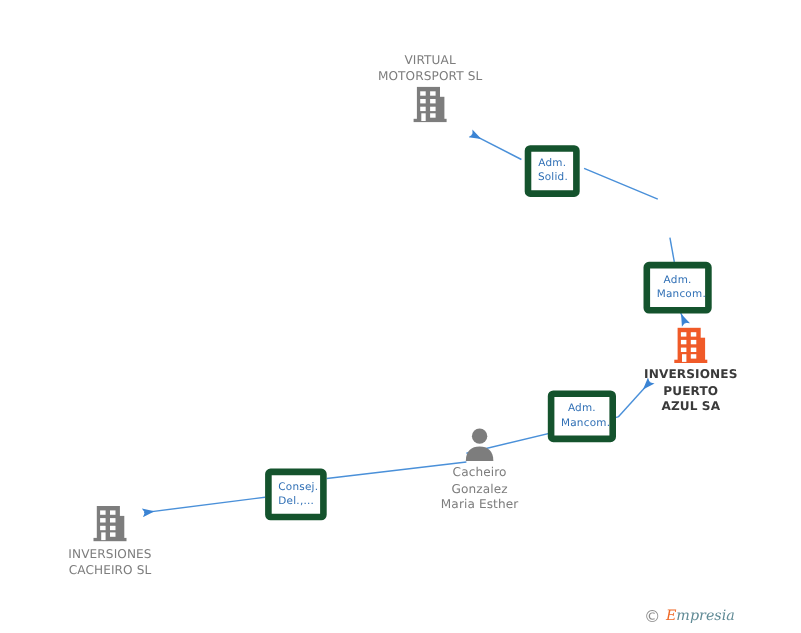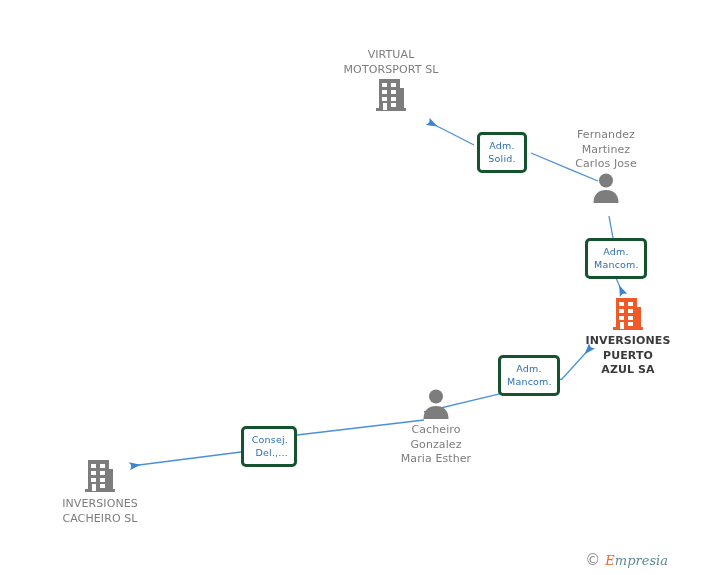--- a/index.html
+++ b/index.html
@@ -59,21 +59,21 @@
   .person-ico {
     width: 30px;
     height: 32px;
     display: block;
     margin: 0 auto;
   }
 
   
   .rel {
     position: absolute;
-    border: 3px solid #14532d;
+    border: 6px solid #14532d;
     border-radius: 5px;
     background: #ffffff;
     color: #2f6fb5;
     font-size: 9.5px;
     line-height: 13px;
     text-align: center;
     padding: 4px 6px 5px 6px;
     white-space: pre-line;
     letter-spacing: .2px;
     box-sizing: border-box;
@@ -145,29 +145,20 @@
       <rect x="17" y="6" width="5" height="4" fill="#ffffff"></rect>
       <rect x="8" y="13" width="5" height="4" fill="#ffffff"></rect>
       <rect x="17" y="13" width="5" height="4" fill="#ffffff"></rect>
       <rect x="8" y="20" width="5" height="4" fill="#ffffff"></rect>
       <rect x="17" y="20" width="5" height="4" fill="#ffffff"></rect>
       <rect x="9" y="26" width="4" height="7" fill="#ffffff"></rect>
       <rect x="17" y="26" width="5" height="4" fill="#ffffff"></rect>
     </svg>
   </div>
 
-  <div class="node" style="left:606px; top:128px;">
-    <div class="caption person">Fernandez
-Martinez
-Carlos Jose</div>
-    <svg class="person-ico" viewBox="0 0 30 32" xmlns="http://www.w3.org/2000/svg">
-      <circle cx="15" cy="8.5" r="7" fill="#7d7d7d"></circle>
-      <path d="M2.5,31 C2.5,22 7.5,18 15,18 C22.5,18 27.5,22 27.5,31 Z" fill="#7d7d7d"></path>
-    </svg>
-  </div>
 
   <div class="node" style="left:628px; top:296px;">
     <svg class="bldg" viewBox="0 0 34 36" xmlns="http://www.w3.org/2000/svg">
       <rect x="5" y="2" width="21" height="31" fill="#f05a28"></rect>
       <rect x="25" y="11" width="5" height="22" fill="#f05a28"></rect>
       <rect x="2" y="31" width="30" height="3" fill="#f05a28"></rect>
       <rect x="8" y="6" width="5" height="4" fill="#ffffff"></rect>
       <rect x="17" y="6" width="5" height="4" fill="#ffffff"></rect>
       <rect x="8" y="13" width="5" height="4" fill="#ffffff"></rect>
       <rect x="17" y="13" width="5" height="4" fill="#ffffff"></rect>

